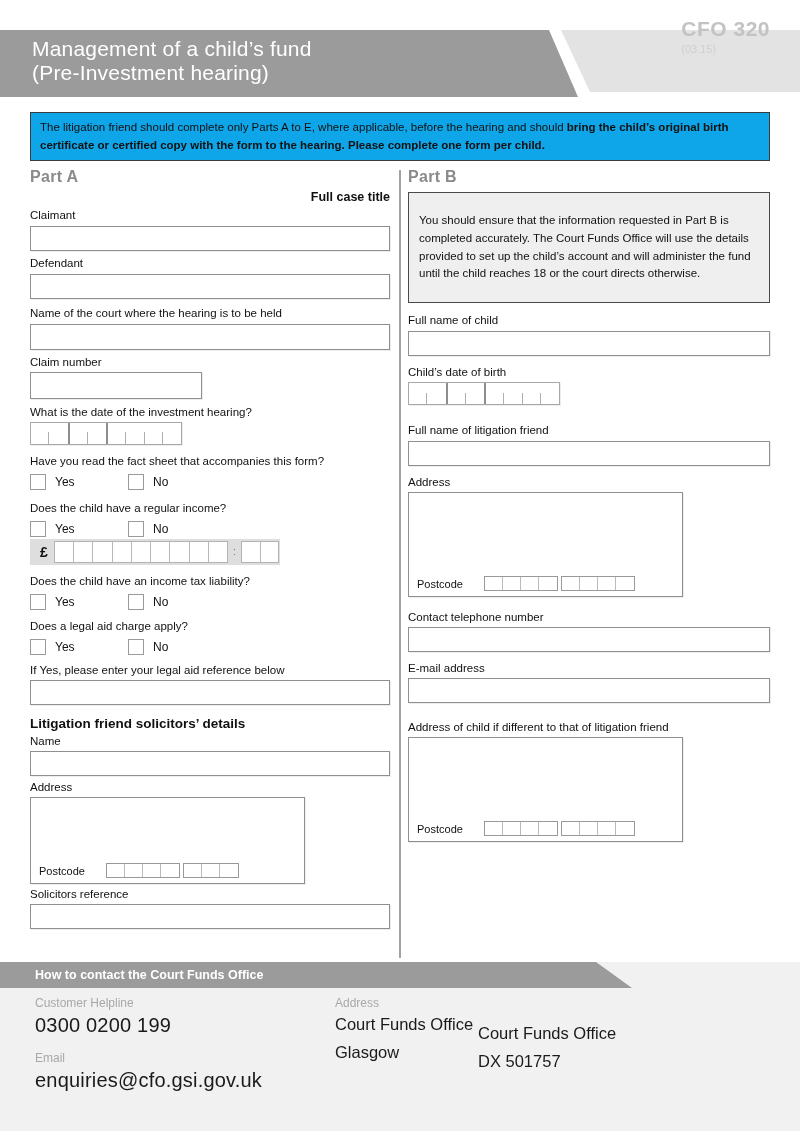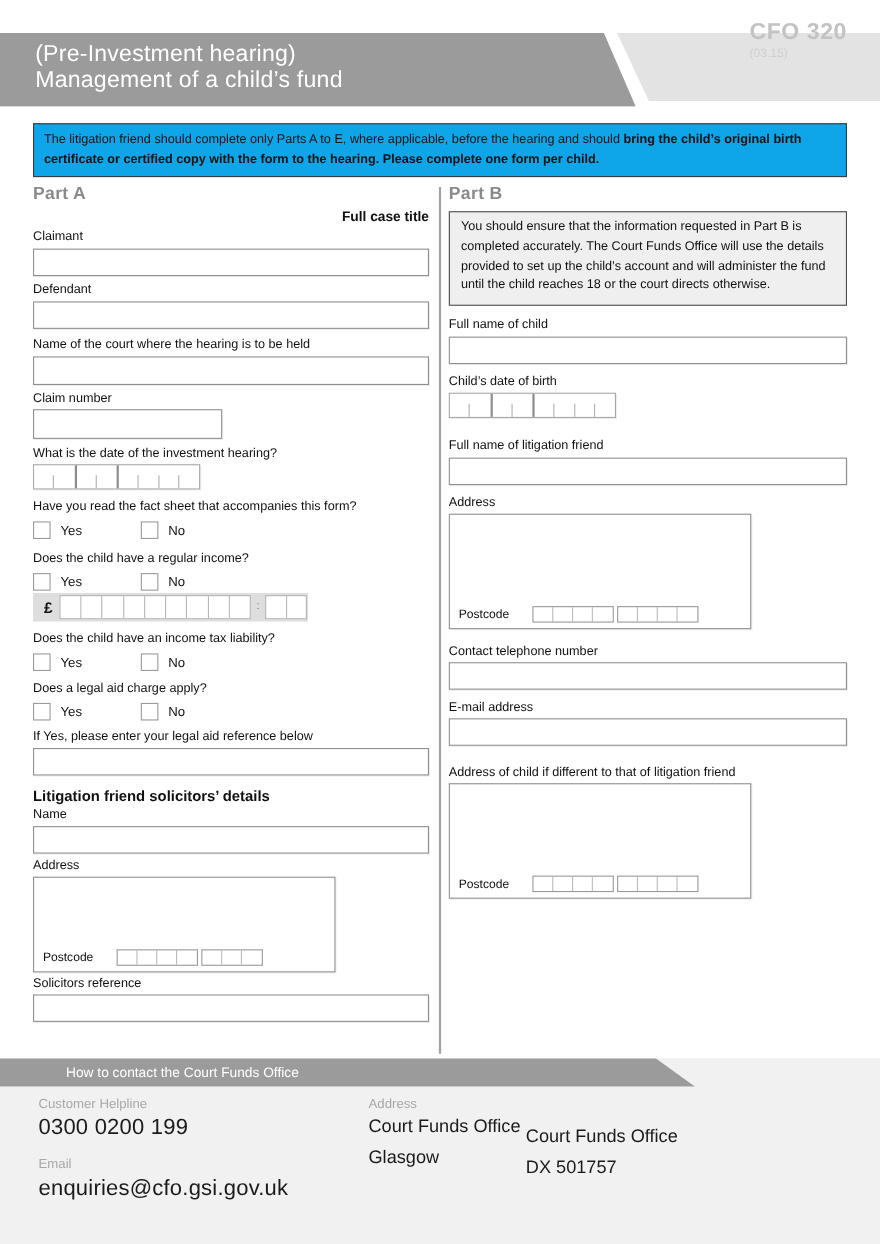--- a/index.html
+++ b/index.html
@@ -68,44 +68,44 @@
 
   
   .mt2{margin-top:2px}.mt3{margin-top:3px}.mt4{margin-top:4px}.mt5{margin-top:5px}
   .mt6{margin-top:6px}.mt7{margin-top:7px}.mt8{margin-top:8px}.mt9{margin-top:9px}
   .mt10{margin-top:10px}.mt11{margin-top:11px}.mt12{margin-top:12px}.mt14{margin-top:14px}
   .mt18{margin-top:18px}.mt19{margin-top:19px}
   .w172{width:172px}.h26{height:26px}.h27{height:27px}
 
   
   .info-box { margin-top:6px; width:362px; min-height:86px; background:#efefef;
-    border:1px solid #4a4a4a; padding:5px 10px; font-size:11.5px; line-height:1.55; }
+    border:1px solid #4a4a4a; padding:19px 10px; font-size:11.5px; line-height:1.55; }
 
   
   .footer { position:absolute; top:962px; left:0; width:800px; height:169px; background:#f1f1f1; }
   .footer-banner { width:800px; height:26px; background:#9b9b9b;
     clip-path:polygon(0 0, 596px 0, 632px 100%, 0 100%); }
-  .footer-banner-text { color:#fff; font-weight:normal; font-size:12.5px; line-height:26px; padding-left:35px;margin-left:25px; }
+  .footer-banner-text { color:#fff; font-weight:bold; font-size:12.5px; line-height:26px; padding-left:35px; }
   .f-col1 { position:absolute; left:35px; top:34px; }
   .f-col2 { position:absolute; left:335px; top:34px; }
   .f-col3 { position:absolute; left:478px; top:57px; }
   .f-label { font-size:12px; color:#a8a8a8; height:14px; }
   .f-big { font-size:20px; color:#1a1a1a; margin-top:4px; letter-spacing:0.2px; }
   .f-line { font-size:16.5px; color:#1a1a1a; line-height:28px; }
   .f-col2 .f-line:first-of-type { margin-top:2px; }
 </style>
 </head>
 <body>
 
 <div class="page">
 
   <div class="banner-dark">
     <div class="banner-title">
+      <div>Management of a child’s fund</div>
       <div>(Pre-Investment hearing)</div>
-      <div>Management of a child’s fund</div>
     </div>
   </div>
   <div class="banner-tab"></div>
   <div class="tab-text">
     <div class="tab-code">CFO 320</div>
     <div class="tab-ver">(03.15)</div>
   </div>
 
   <div class="instruction"><span>The litigation friend should complete only Parts A to E, where applicable, before the hearing and should </span><b>bring the child’s original birth certificate or certified copy with the form to the hearing. Please complete one form per child.</b></div>
 

